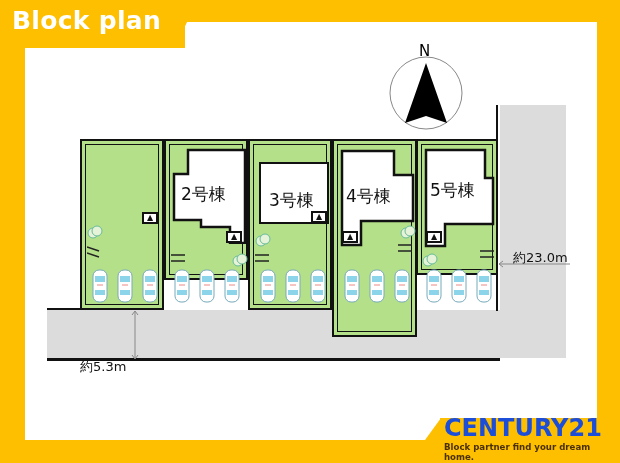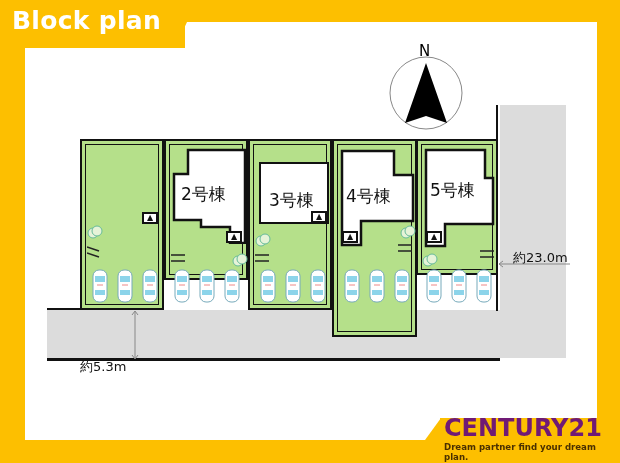--- a/index.html
+++ b/index.html
@@ -4,21 +4,21 @@
 <style>
   html,body{margin:0;padding:0;}
   body{width:620px;height:463px;background:#fdbf00;position:relative;overflow:hidden;font-family:"DejaVu Sans",sans-serif;}
   .abs{position:absolute;}
   #panel{left:25px;top:22px;width:572px;height:418px;background:#fff;}
   #title-tab{left:0;top:0;width:185px;height:48px;background:#fdbf00;}
   #title-tab-slant{left:175px;top:22px;width:0;height:0;border-top:26px solid #fdbf00;border-right:12px solid transparent;}
   #title{left:12px;top:6px;color:#fff;font-size:25px;font-weight:bold;letter-spacing:0.3px;font-family:"DejaVu Sans",sans-serif;}
   #footer-tab{left:440px;top:418px;width:180px;height:45px;background:#fdbf00;}
   #footer-slant{left:425px;top:418px;width:0;height:0;border-bottom:22px solid #fdbf00;border-left:16px solid transparent;}
-  #brand{left:444px;top:414px;color:#701a75;font-size:24px;font-weight:bold;letter-spacing:0px;}
+  #brand{left:444px;top:414px;color:#1d4ed8;font-size:24px;font-weight:bold;letter-spacing:0px;}
   #tagline{left:444px;top:442px;color:#4a3000;font-size:8.6px;font-weight:bold;}
   .road{background:#dcdcdc;}
   #road-bottom{left:47px;top:310px;width:519px;height:48px;}
   #road-right{left:500px;top:105px;width:66px;height:253px;}
   #road-line-bottom{left:47px;top:358px;width:453px;height:3px;background:#111;}
   #road-line-right{left:496px;top:105px;width:2px;height:206px;background:#111;}
   #road-top-line{left:47px;top:308px;width:34px;height:2px;background:#111;}
   .lot{background:#b5e08a;border:2px solid #111;box-sizing:border-box;}
   .lot-inner{position:absolute;left:3px;top:3px;right:3px;bottom:3px;border:1.5px solid #111;}
   .house{position:absolute;background:#fff;border:2.5px solid #111;box-sizing:border-box;}
@@ -240,13 +240,13 @@
       <rect x="1" y="1" width="14" height="32" rx="6" fill="#fff" stroke="#7ab"></rect>
       <rect x="3" y="7" width="10" height="6" fill="#8cd4ea"></rect>
       <rect x="3" y="21" width="10" height="5" fill="#8cd4ea"></rect>
       <line x1="5" y1="16" x2="11" y2="16" stroke="#e88" stroke-width="1"></line>
     </svg>
 </div>
 
 <div id="footer-slant" class="abs"></div>
 <div id="footer-tab" class="abs"></div>
 <div id="brand" class="abs">CENTURY21</div>
-<div id="tagline" class="abs">Dream partner find your dream plan.</div>
+<div id="tagline" class="abs">Block partner find your dream home.</div>
 
 </body></html>

